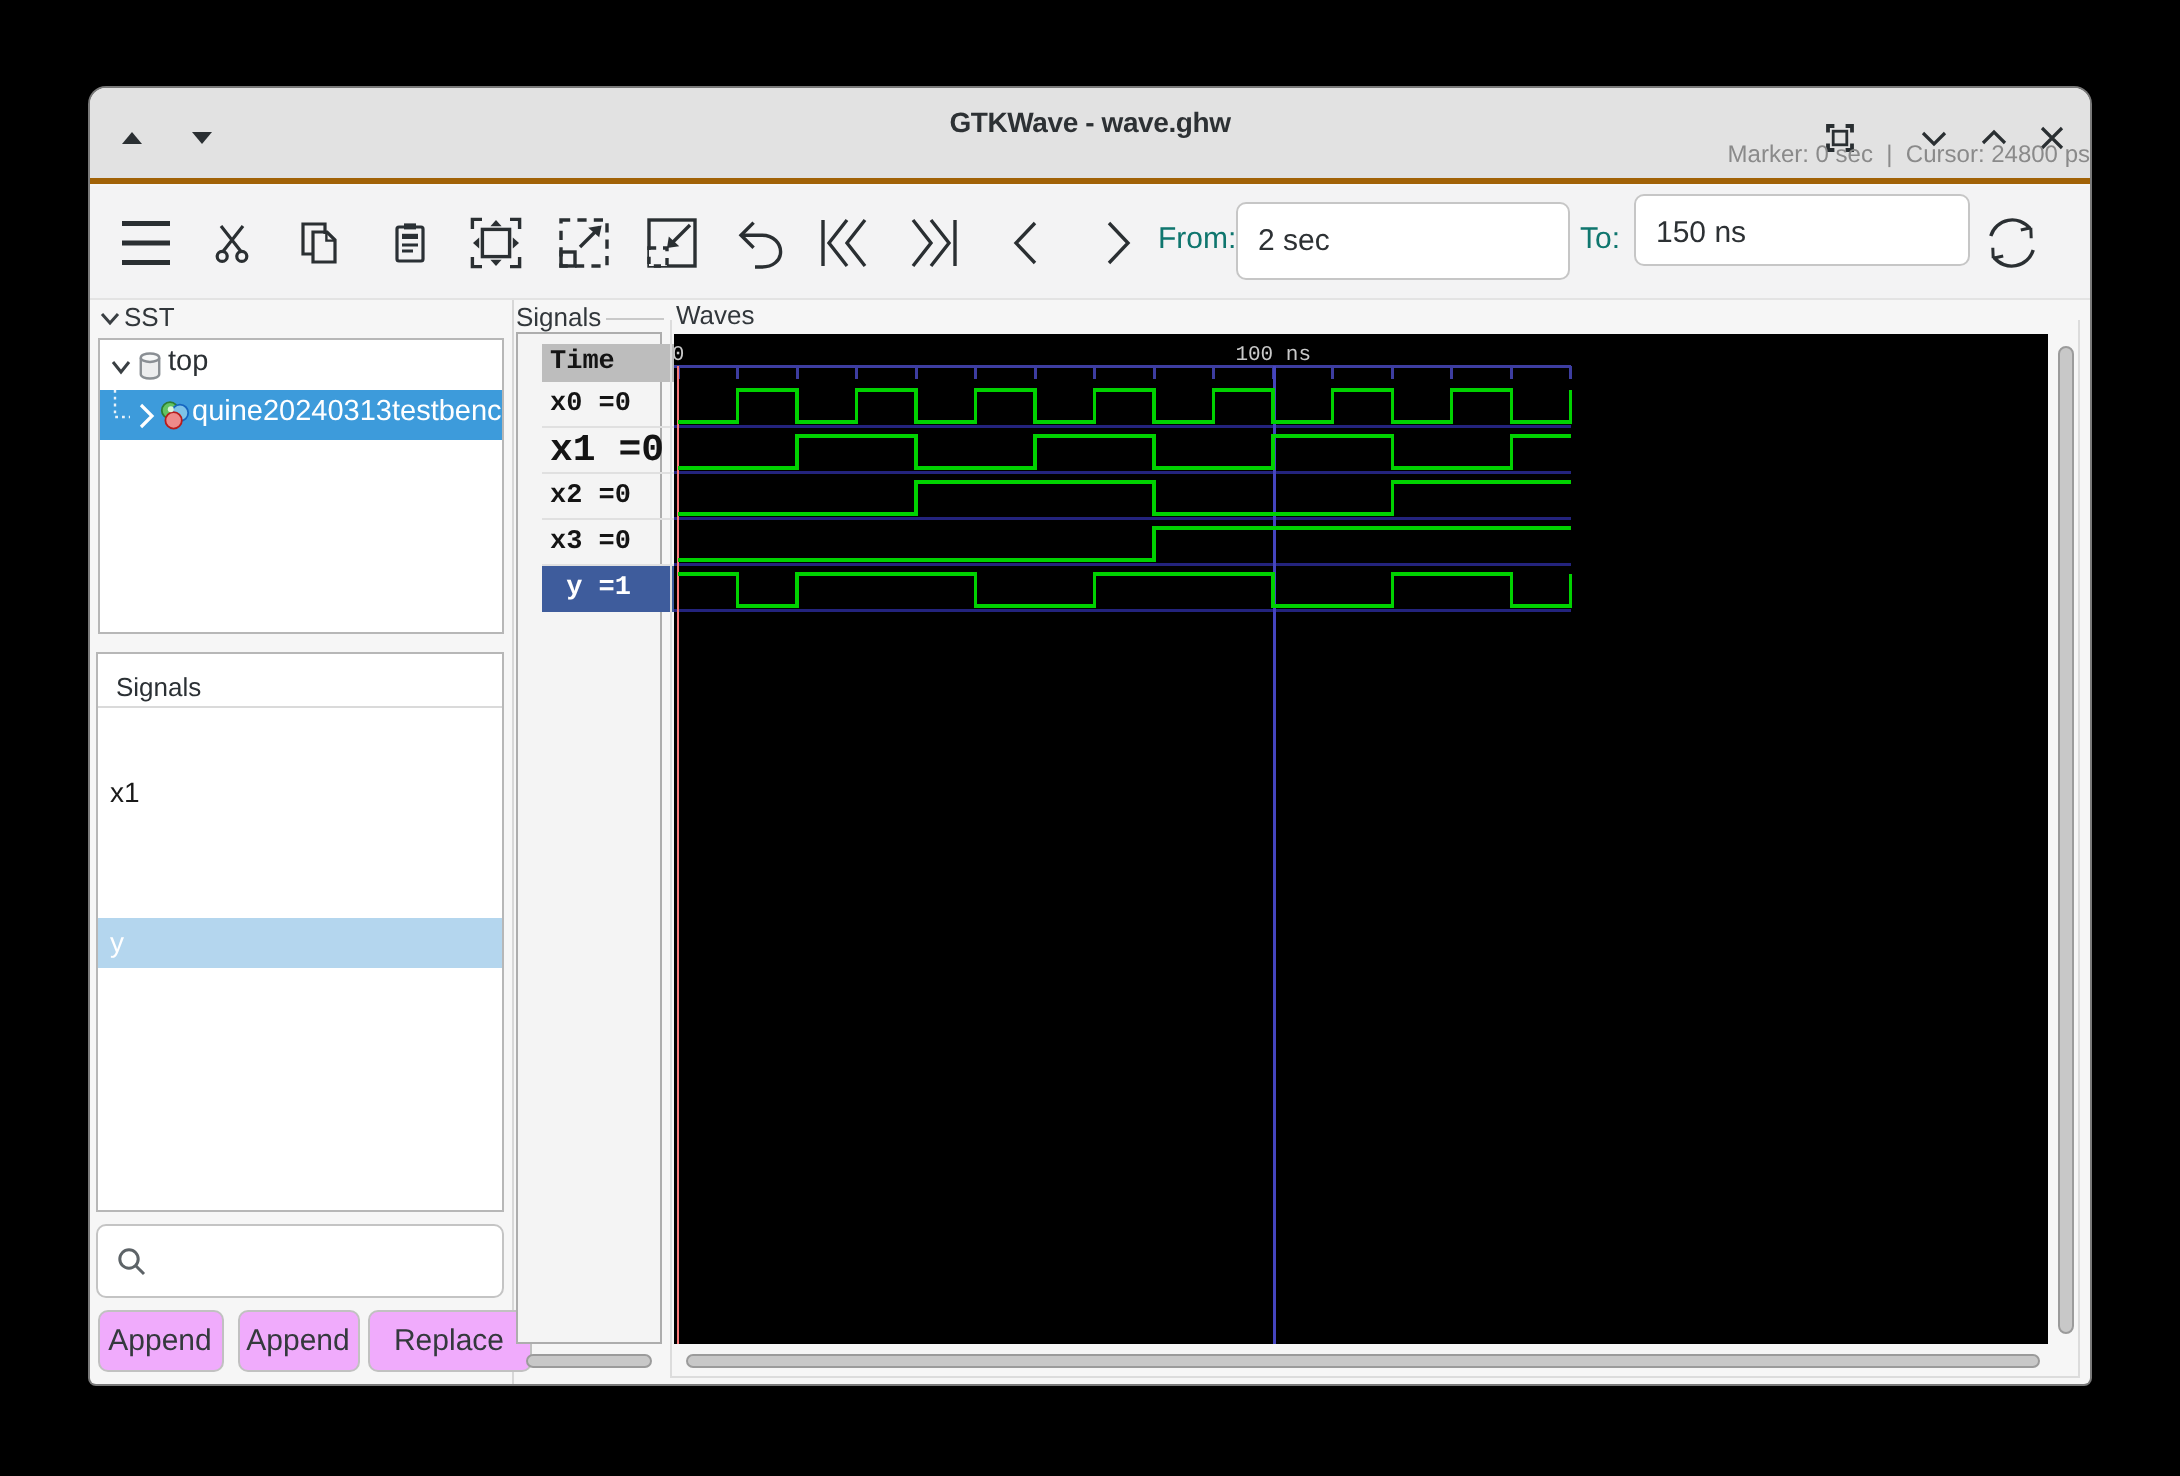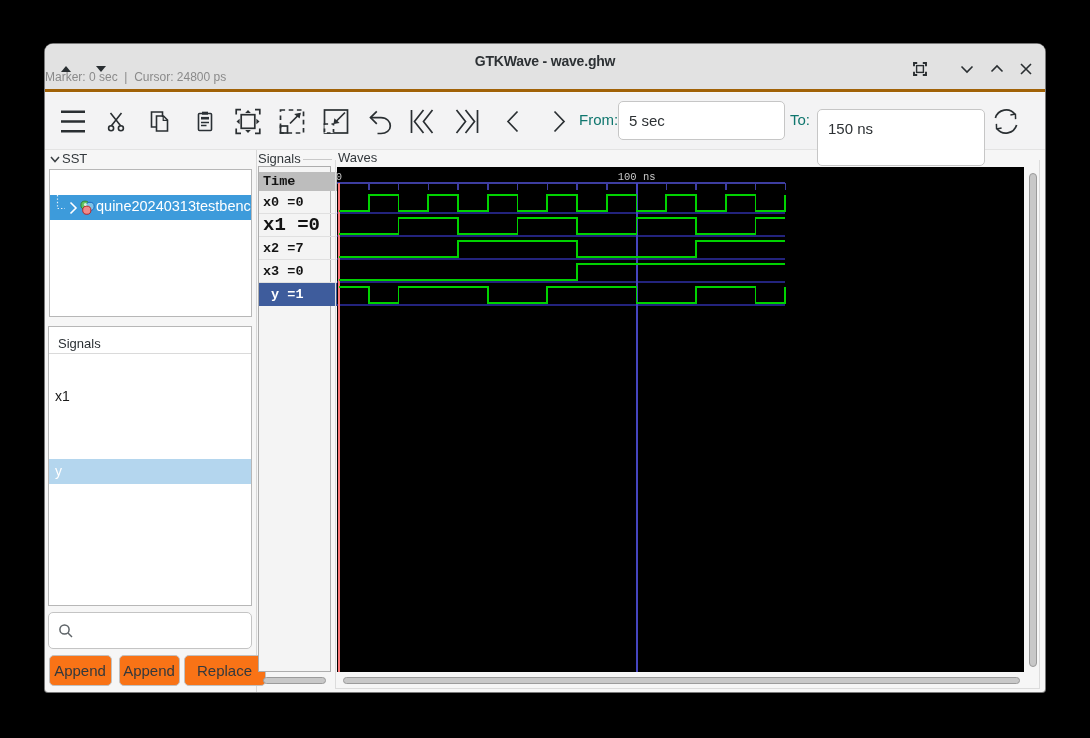--- a/index.html
+++ b/index.html
@@ -2,32 +2,32 @@
 <html><head><meta charset="utf-8">
 <style>
 *{margin:0;padding:0;box-sizing:border-box}
 html,body{width:1090px;height:738px;background:#000;overflow:hidden;font-family:"Liberation Sans",sans-serif}
 .abs{position:absolute}
 .win{position:absolute;left:45px;top:44px;width:1000px;height:648px;background:#f6f6f6;border-radius:8px 8px 3px 3px;box-shadow:0 0 0 1px rgba(220,220,220,.55)}
 .titlebar{position:absolute;left:0;top:0;width:1000px;height:48px;background:#e2e2e2;border-bottom:3px solid #a16207;border-radius:8px 8px 0 0}
 .tri-up{position:absolute;left:16px;top:22px;width:0;height:0;border-left:5.5px solid transparent;border-right:5.5px solid transparent;border-bottom:6.5px solid #2a2f32}
 .tri-dn{position:absolute;left:51px;top:22px;width:0;height:0;border-left:5.5px solid transparent;border-right:5.5px solid transparent;border-top:6.5px solid #2a2f32}
 .title{position:absolute;left:0;top:9px;width:1000px;text-align:center;font-size:14px;font-weight:bold;letter-spacing:-0.2px;color:#2d3134}
-.subtitle{position:absolute;left:0;top:26px;width:1000px;text-align:left;font-size:12px;color:#8a8a8a}
+.subtitle{position:absolute;left:0;top:26px;width:1000px;text-align:right;font-size:12px;color:#8a8a8a}
 .toolbar{position:absolute;left:0;top:49px;width:1000px;height:57px;background:#f3f3f4;border-bottom:1px solid #e3e3e3}
 .ticon{position:absolute;top:0}
 .lbl{position:absolute;font-size:15px;color:#0f766e}
 .entry{position:absolute;background:#fff;border:1px solid #c6c6c6;border-radius:5px;font-size:15px;color:#2d3134;padding-left:10px;line-height:37px}
 .panel-lbl{position:absolute;font-size:13px;color:#32373b}
 .treebox{position:absolute;left:4px;top:125px;width:203px;height:148px;background:#fff;border:1px solid #b7b7b7}
 .listbox{position:absolute;left:3px;top:282px;width:204px;height:280px;background:#fff;border:1px solid #b7b7b7}
 .search{position:absolute;left:3px;top:568px;width:204px;height:37px;background:#fff;border:1px solid #c4c4c4;border-radius:5px}
-.btn{position:absolute;top:611px;height:31px;background:#f97316;border:1px solid #c1c1c1;border-radius:5px;font-size:15px;color:#34393d;text-align:center;line-height:29px}
+.btn{position:absolute;top:611px;height:31px;background:#f0abfc;border:1px solid #c1c1c1;border-radius:5px;font-size:15px;color:#34393d;text-align:center;line-height:29px}
 .timecol{position:absolute;left:213px;top:122px;width:73px;height:506px;background:#f4f4f4;border:1px solid #adadad}
-.trow{position:absolute;left:0;width:89px;height:23px;font-family:"Liberation Mono",monospace;font-size:14px;font-weight:bold;color:#141414;line-height:23px;white-space:pre}
+.trow{position:absolute;left:12px;width:89px;height:23px;font-family:"Liberation Mono",monospace;font-size:14px;font-weight:bold;color:#141414;line-height:23px;white-space:pre}
 .sep{border-bottom:1px solid #e0e0e0}
 .waveframe{position:absolute;left:290px;top:116px;width:705px;height:529px;border:1px solid #dcdcdc;border-top:none}
 .scrollpill{position:absolute;background:#c8c8c8;border:1px solid #9b9b9b;border-radius:4px}
 svg{display:block}
 </style></head>
 <body>
 <div class="win">
  <div class="titlebar">
   <div class="tri-up"></div>
       <div class="tri-dn"></div>
@@ -113,38 +113,48 @@
   </svg>
 
   <svg class="ticon" style="left:453px" width="30" height="57" viewBox="-15 -28.5 30 57" stroke="#2a2f32" stroke-width="1.7" fill="none">
    <path d="M4.5 -10 L-5 0 L4.5 10"></path>
   </svg>
 
   <svg class="ticon" style="left:499px" width="30" height="57" viewBox="-15 -28.5 30 57" stroke="#2a2f32" stroke-width="1.7" fill="none">
    <path d="M-4.5 -10 L5 0 L-4.5 10"></path>
   </svg>
   <div class="lbl" style="left:534px;top:18px">From:</div>
-  <div class="entry" style="left:573px;top:8px;width:167px;height:39px">5 sec</div>
+  <div class="entry" style="left:573px;top:8px;width:167px;height:39px">2 sec</div>
   <div class="lbl" style="left:745px;top:18px">To:</div>
-  <div class="entry" style="left:772px;top:16px;width:168px;height:57px">150 ns</div>
+  <div class="entry" style="left:772px;top:4px;width:168px;height:36px">150 ns</div>
 
   <svg class="ticon" style="left:946px" width="30" height="57" viewBox="-15 -28.5 30 57" stroke="#2a2f32" stroke-width="1.7" fill="none">
    <path d="M-10.6 -3.5 A11.2 11.2 0 0 1 9 -7.2 M10.6 3.5 A11.2 11.2 0 0 1 -9 7.2"></path>
    <path d="M9.4 -7.6 L9.6 -2.4 M9.4 -7.6 L4.4 -6.5" stroke-width="1.5"></path>
    <path d="M-9.4 7.6 L-9.6 2.4 M-9.4 7.6 L-4.4 6.5" stroke-width="1.5"></path>
   </svg>
  </div>
 
  <div class="abs" style="left:211px;top:106px;width:1px;height:542px;background:#d7d7d7"></div>
 
  <svg class="abs" style="left:4px;top:109px" width="12" height="12" viewBox="0 0 12 12" fill="none" stroke="#3a3f43" stroke-width="1.5">
       <path d="M2 4 L6 8.5 L10 4"></path>
     </svg>
  <div class="panel-lbl" style="left:17px;top:107px">SST</div>
  <div class="treebox">
+  <div class="abs" style="left:0;top:1px;width:201px;height:24px;background:#fff">
+   <svg class="abs" style="left:4px;top:6px" width="13" height="13" viewBox="0 0 13 13" fill="none" stroke="#3a3f43" stroke-width="1.5">
+          <path d="M2.5 4 L6.5 9 L10.5 4"></path>
+        </svg>
+   <svg class="abs" style="left:19px;top:4px" width="12" height="16" viewBox="0 0 13 16">
+    <path d="M1.5 3.5 V12.5 A5 2.3 0 0 0 11.5 12.5 V3.5" fill="#ecedee" stroke="#8a8f94" stroke-width="1.3"></path>
+    <ellipse cx="6.5" cy="3.5" rx="5" ry="2.3" fill="#f7f8f8" stroke="#8a8f94" stroke-width="1.3"></ellipse>
+   </svg>
+   <div class="abs" style="left:34px;top:2px;font-size:14.5px;color:#2b3034">top</div>
+  </div>
   <div class="abs" style="left:0;top:25px;width:201px;height:25px;background:#3d9bdb;overflow:hidden">
    <svg class="abs" style="left:0;top:0" width="201" height="25" fill="none">
     <path d="M7.5 0 V13.5 H15" stroke="#e8f2fa" stroke-width="1.2" stroke-dasharray="1.4 2"></path>
     <path d="M20.5 7.5 L26 13 L20.5 18.5" stroke="#fff" stroke-width="1.6"></path>
    </svg>
    <svg class="abs" style="left:30px;top:5px" width="15" height="15" viewBox="0 0 15 15">
     <circle cx="5" cy="5.2" r="4.1" fill="#62c462" stroke="#2e7d32" stroke-width="0.9"></circle>
     <circle cx="10" cy="6.4" r="4.1" fill="#7ec3e8" stroke="#1565c0" stroke-width="0.9"></circle>
     <circle cx="6.8" cy="10.2" r="4.1" fill="#ef8a8a" stroke="#b71c1c" stroke-width="0.9"></circle>
     <circle cx="5.4" cy="4.6" r="1.5" fill="#d9f2d9" stroke="none"></circle>
@@ -172,21 +182,21 @@
  <div class="btn" style="left:3.5px;width:63px">Append</div>
  <div class="btn" style="left:73.5px;width:61px">Append</div>
  <div class="btn" style="left:138.5px;width:82px">Replace</div>
 
  <div class="panel-lbl" style="left:213px;top:107px">Signals</div>
  <div class="abs" style="left:258px;top:115px;width:29px;height:1px;background:#c9c9c9"></div>
  <div class="timecol">
   <div class="trow" style="top:5px;height:19px;line-height:19px;background:#bdbdbd;padding-left:4px;font-size:13.5px">Time</div>
   <div class="trow sep" style="top:24px;padding-left:4px;font-size:13.5px">x0 =0</div>
   <div class="trow sep" style="top:47px;padding-left:4px;font-size:19px">x1 =0</div>
-  <div class="trow sep" style="top:70px;padding-left:4px;font-size:13.5px">x2 =7</div>
+  <div class="trow sep" style="top:70px;padding-left:4px;font-size:13.5px">x2 =0</div>
   <div class="trow sep" style="top:93px;padding-left:4px;font-size:13.5px">x3 =0</div>
   <div class="trow" style="top:116px;padding-left:4px;font-size:13.5px;background:#3e5c9c;color:#fff"> y =1</div>
  </div>
  <div class="scrollpill" style="left:218px;top:633px;width:63px;height:7px"></div>
 
  <div class="panel-lbl" style="left:293px;top:106px">Waves</div>
  <div class="waveframe"></div>
  <div class="abs" style="left:292px;top:123px;width:687px;height:505px;background:#000">
   <svg width="687" height="505" shape-rendering="crispEdges">
    <g stroke="#23237d" stroke-width="1.5">

